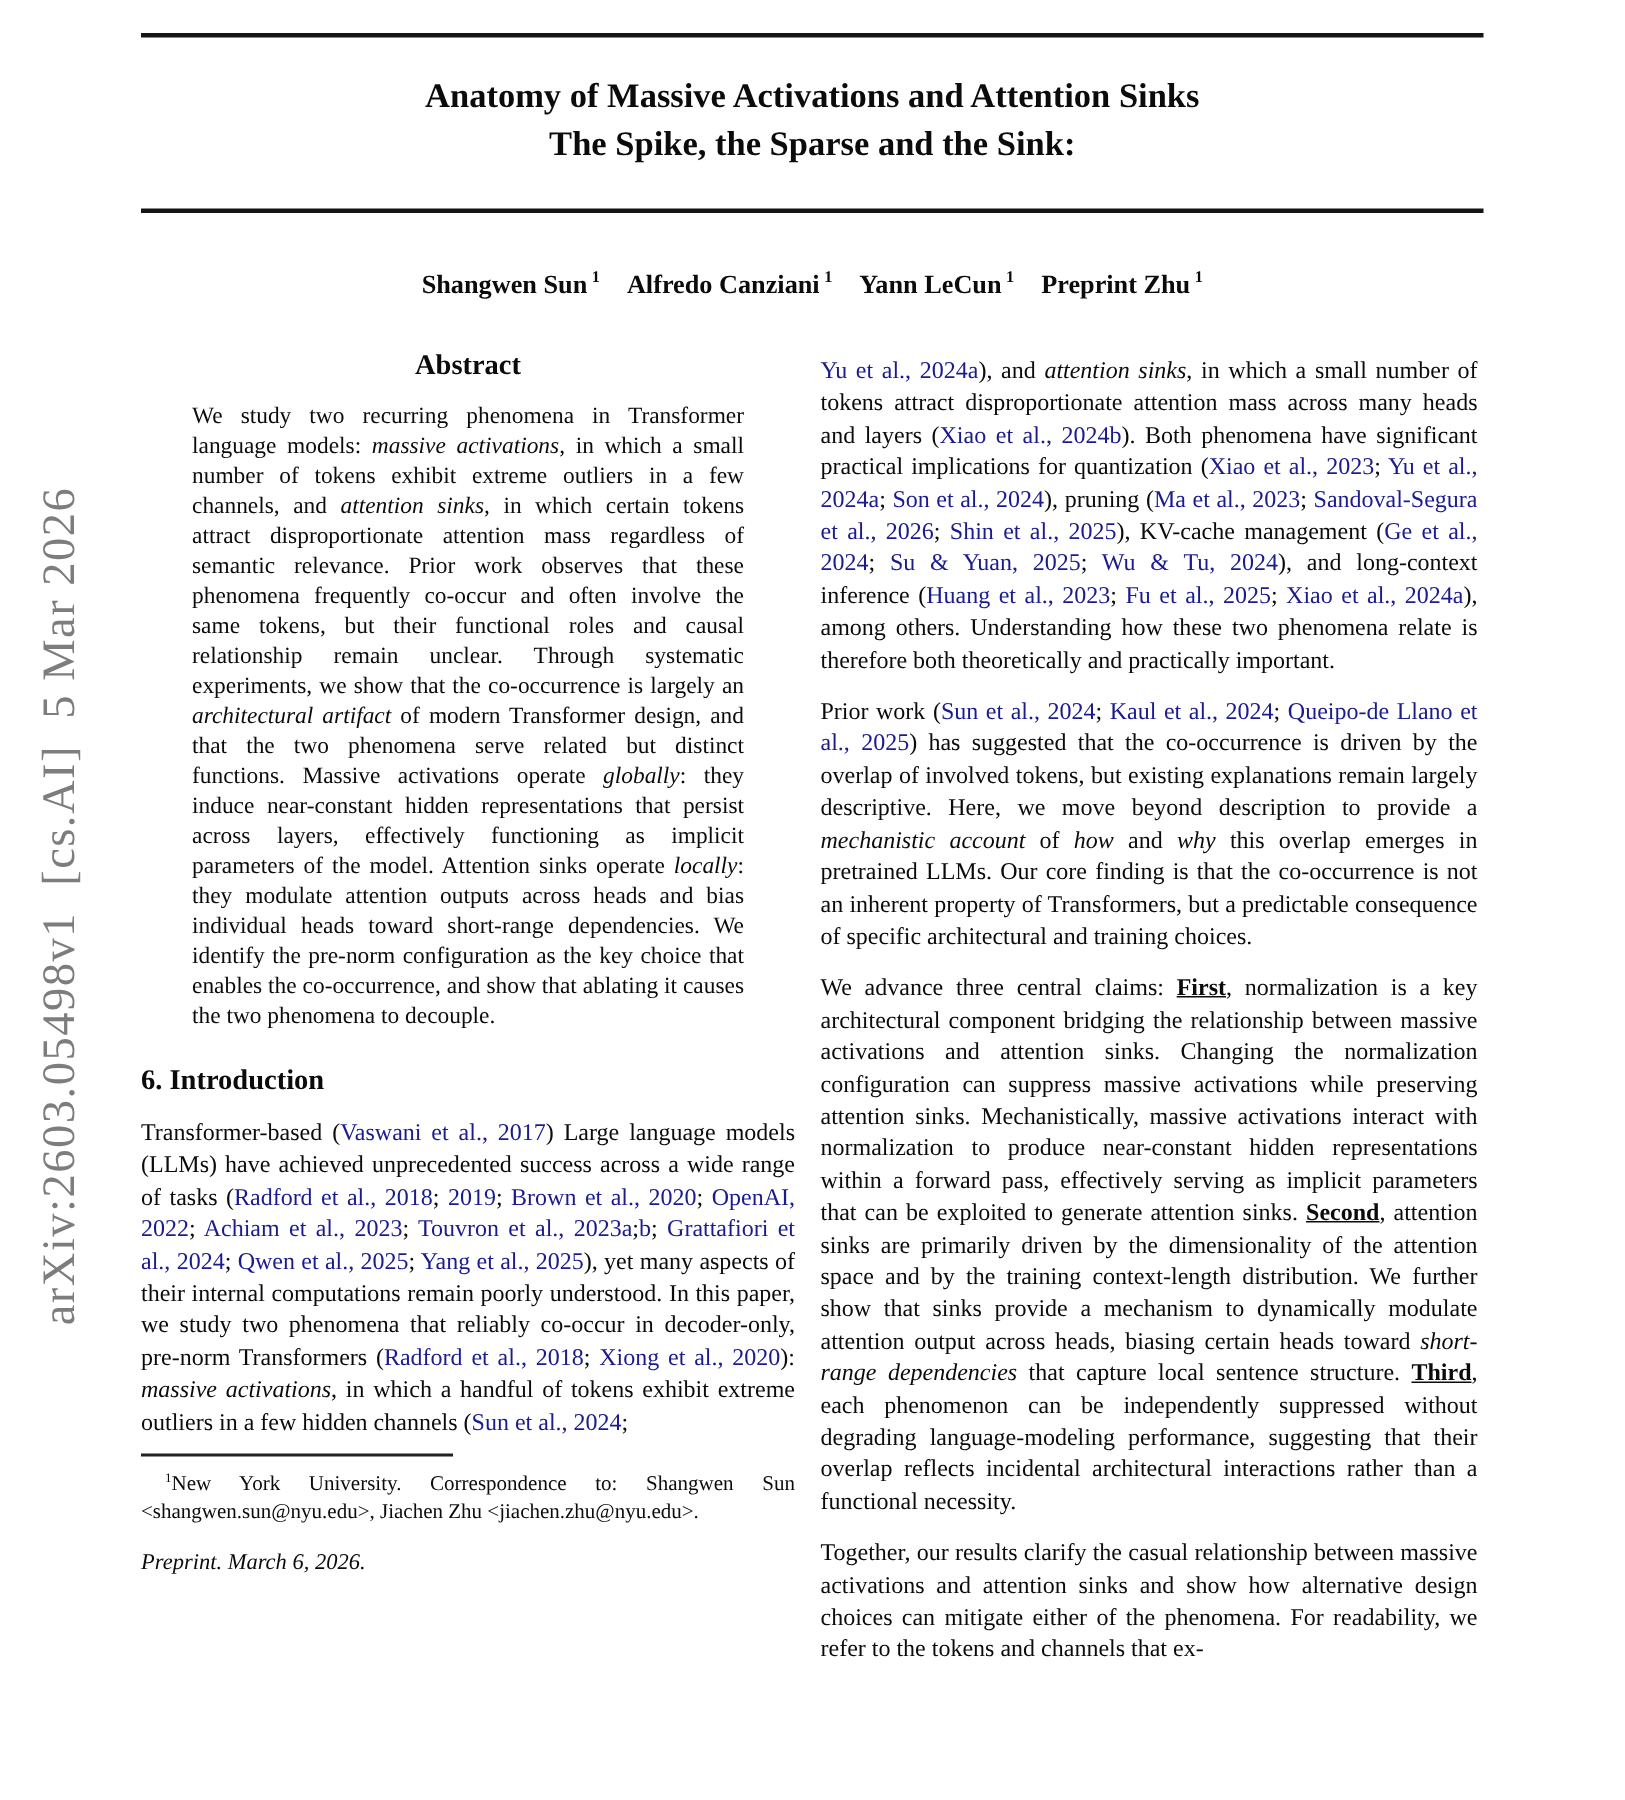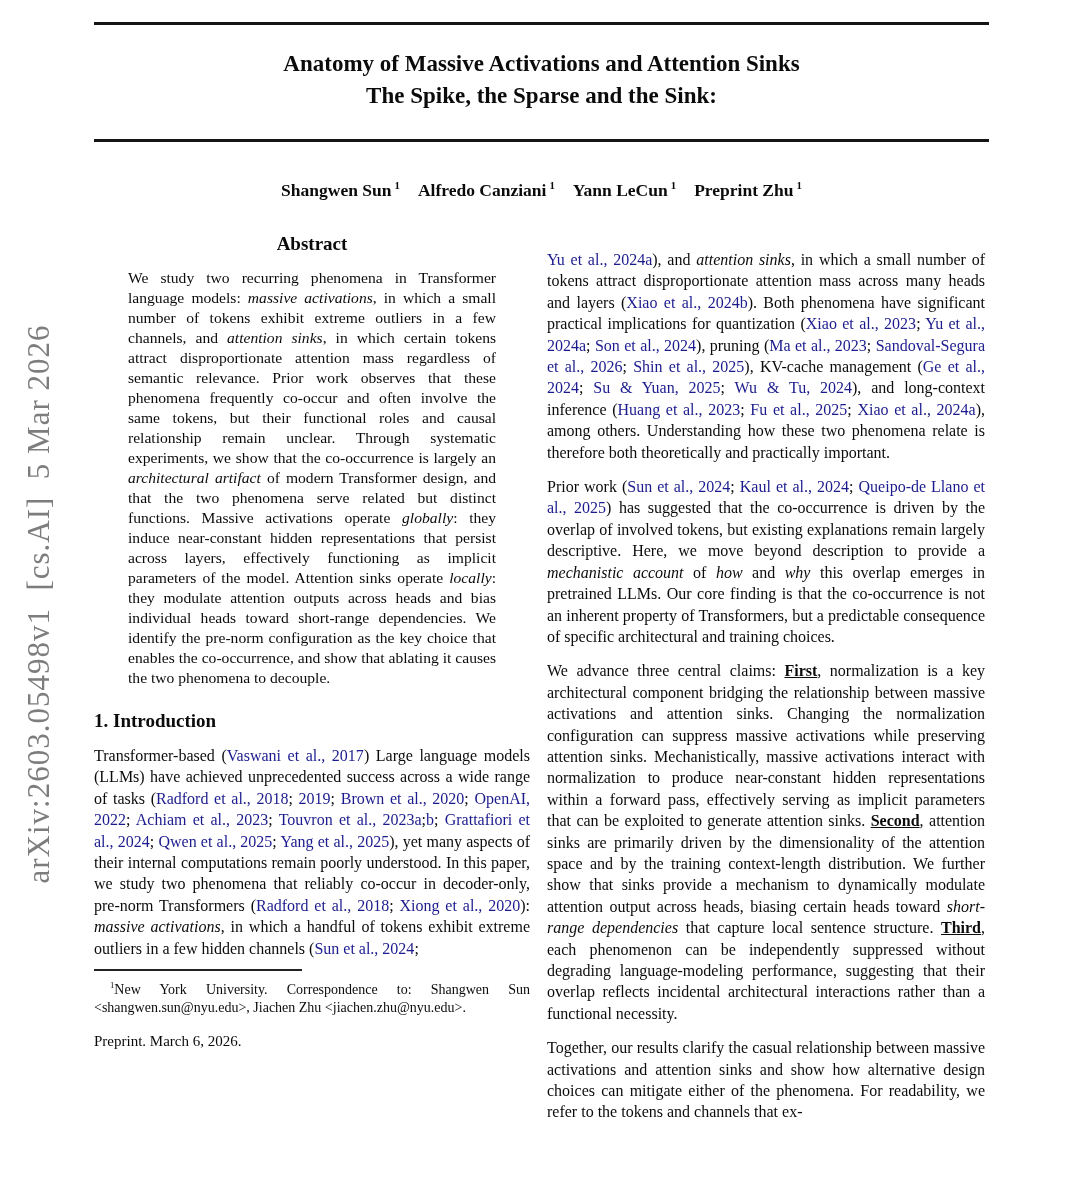--- a/index.html
+++ b/index.html
@@ -46,29 +46,29 @@
   .abstract-body {
     margin: 0 34px 0 34px;
     font-size: 15.6px; line-height: 20px;
     text-align: justify;
   }
   .section-heading { font-weight: bold; font-size: 19px; margin-top: 22px; }
   .body-par {
     font-size: 16px; line-height: 21.4px;
     text-align: justify; margin-top: 13px;
   }
-  .col-right .body-par:first-child { margin-top: 12px; }
+  .col-right .body-par:first-child { margin-top: 0; }
 
   .footnote-rule { width: 208px; height: 1.5px; background: #222; margin-top: 10px; }
   .footnote {
     font-size: 14px; line-height: 18.5px;
     text-align: justify; text-indent: 16px; margin-top: 5px;
   }
   .footnote .sup { font-size: 62%; vertical-align: super; }
-  .preprint { font-size: 15px; margin-top: 16px; }
+  .preprint { font-style: italic; font-size: 15px; margin-top: 16px; }
 
   .seg-p { }
   .seg-i { font-style: italic; }
   .seg-b { font-weight: bold; text-decoration: underline; }
   a.seg-l { color: var(--link); text-decoration: none; cursor: pointer; }
 </style>
 </head>
 <body>
 
 <div class="page">
@@ -83,21 +83,21 @@
   </div>
 
   <div id="rule-mid" class="hrule"></div>
 
   <div class="authors" id="authors"><span class="author"><span>Shangwen Sun</span><span class="sup">1</span></span><span class="author"><span>Alfredo Canziani</span><span class="sup">1</span></span><span class="author"><span>Yann LeCun</span><span class="sup">1</span></span><span class="author"><span>Preprint Zhu</span><span class="sup">1</span></span></div>
 
   <div class="col-left">
     <div class="abstract-heading">Abstract</div>
     <div class="abstract-body"><span class="seg-p">We study two recurring phenomena in Transformer language models: </span><span class="seg-i">massive activations</span><span class="seg-p">, in which a small number of tokens exhibit extreme outliers in a few channels, and </span><span class="seg-i">attention sinks</span><span class="seg-p">, in which certain tokens attract disproportionate attention mass regardless of semantic relevance. Prior work observes that these phenomena frequently co-occur and often involve the same tokens, but their functional roles and causal relationship remain unclear. Through systematic experiments, we show that the co-occurrence is largely an </span><span class="seg-i">architectural artifact</span><span class="seg-p"> of modern Transformer design, and that the two phenomena serve related but distinct functions. Massive activations operate </span><span class="seg-i">globally</span><span class="seg-p">: they induce near-constant hidden representations that persist across layers, effectively functioning as implicit parameters of the model. Attention sinks operate </span><span class="seg-i">locally</span><span class="seg-p">: they modulate attention outputs across heads and bias individual heads toward short-range dependencies. We identify the pre-norm configuration as the key choice that enables the co-occurrence, and show that ablating it causes the two phenomena to decouple.</span></div>
 
-    <div class="section-heading">1. Introduction</div>
+    <div class="section-heading">6. Introduction</div>
     <div class="body-par"><span class="seg-p">Transformer-based (</span><a class="seg-l">Vaswani et al., 2017</a><span class="seg-p">) Large language models (LLMs) have achieved unprecedented success across a wide range of tasks (</span><a class="seg-l">Radford et al., 2018</a><span class="seg-p">; </span><a class="seg-l">2019</a><span class="seg-p">; </span><a class="seg-l">Brown et al., 2020</a><span class="seg-p">; </span><a class="seg-l">OpenAI, 2022</a><span class="seg-p">; </span><a class="seg-l">Achiam et al., 2023</a><span class="seg-p">; </span><a class="seg-l">Touvron et al., 2023a</a><span class="seg-p">;</span><a class="seg-l">b</a><span class="seg-p">; </span><a class="seg-l">Grattafiori et al., 2024</a><span class="seg-p">; </span><a class="seg-l">Qwen et al., 2025</a><span class="seg-p">; </span><a class="seg-l">Yang et al., 2025</a><span class="seg-p">), yet many aspects of their internal computations remain poorly understood. In this paper, we study two phenomena that reliably co-occur in decoder-only, pre-norm Transformers (</span><a class="seg-l">Radford et al., 2018</a><span class="seg-p">; </span><a class="seg-l">Xiong et al., 2020</a><span class="seg-p">): </span><span class="seg-i">massive activations</span><span class="seg-p">, in which a handful of tokens exhibit extreme outliers in a few hidden channels (</span><a class="seg-l">Sun et al., 2024</a><span class="seg-p">;</span></div>
 
     <div class="footnote-rule"></div>
     <div class="footnote">
       <span class="sup">1</span><span>New York University.  Correspondence to: Shangwen Sun &lt;shangwen.sun@nyu.edu&gt;, Jiachen Zhu &lt;jiachen.zhu@nyu.edu&gt;.</span>
     </div>
     <div class="preprint">Preprint. March 6, 2026.</div>
   </div>
 
   <div class="col-right">

